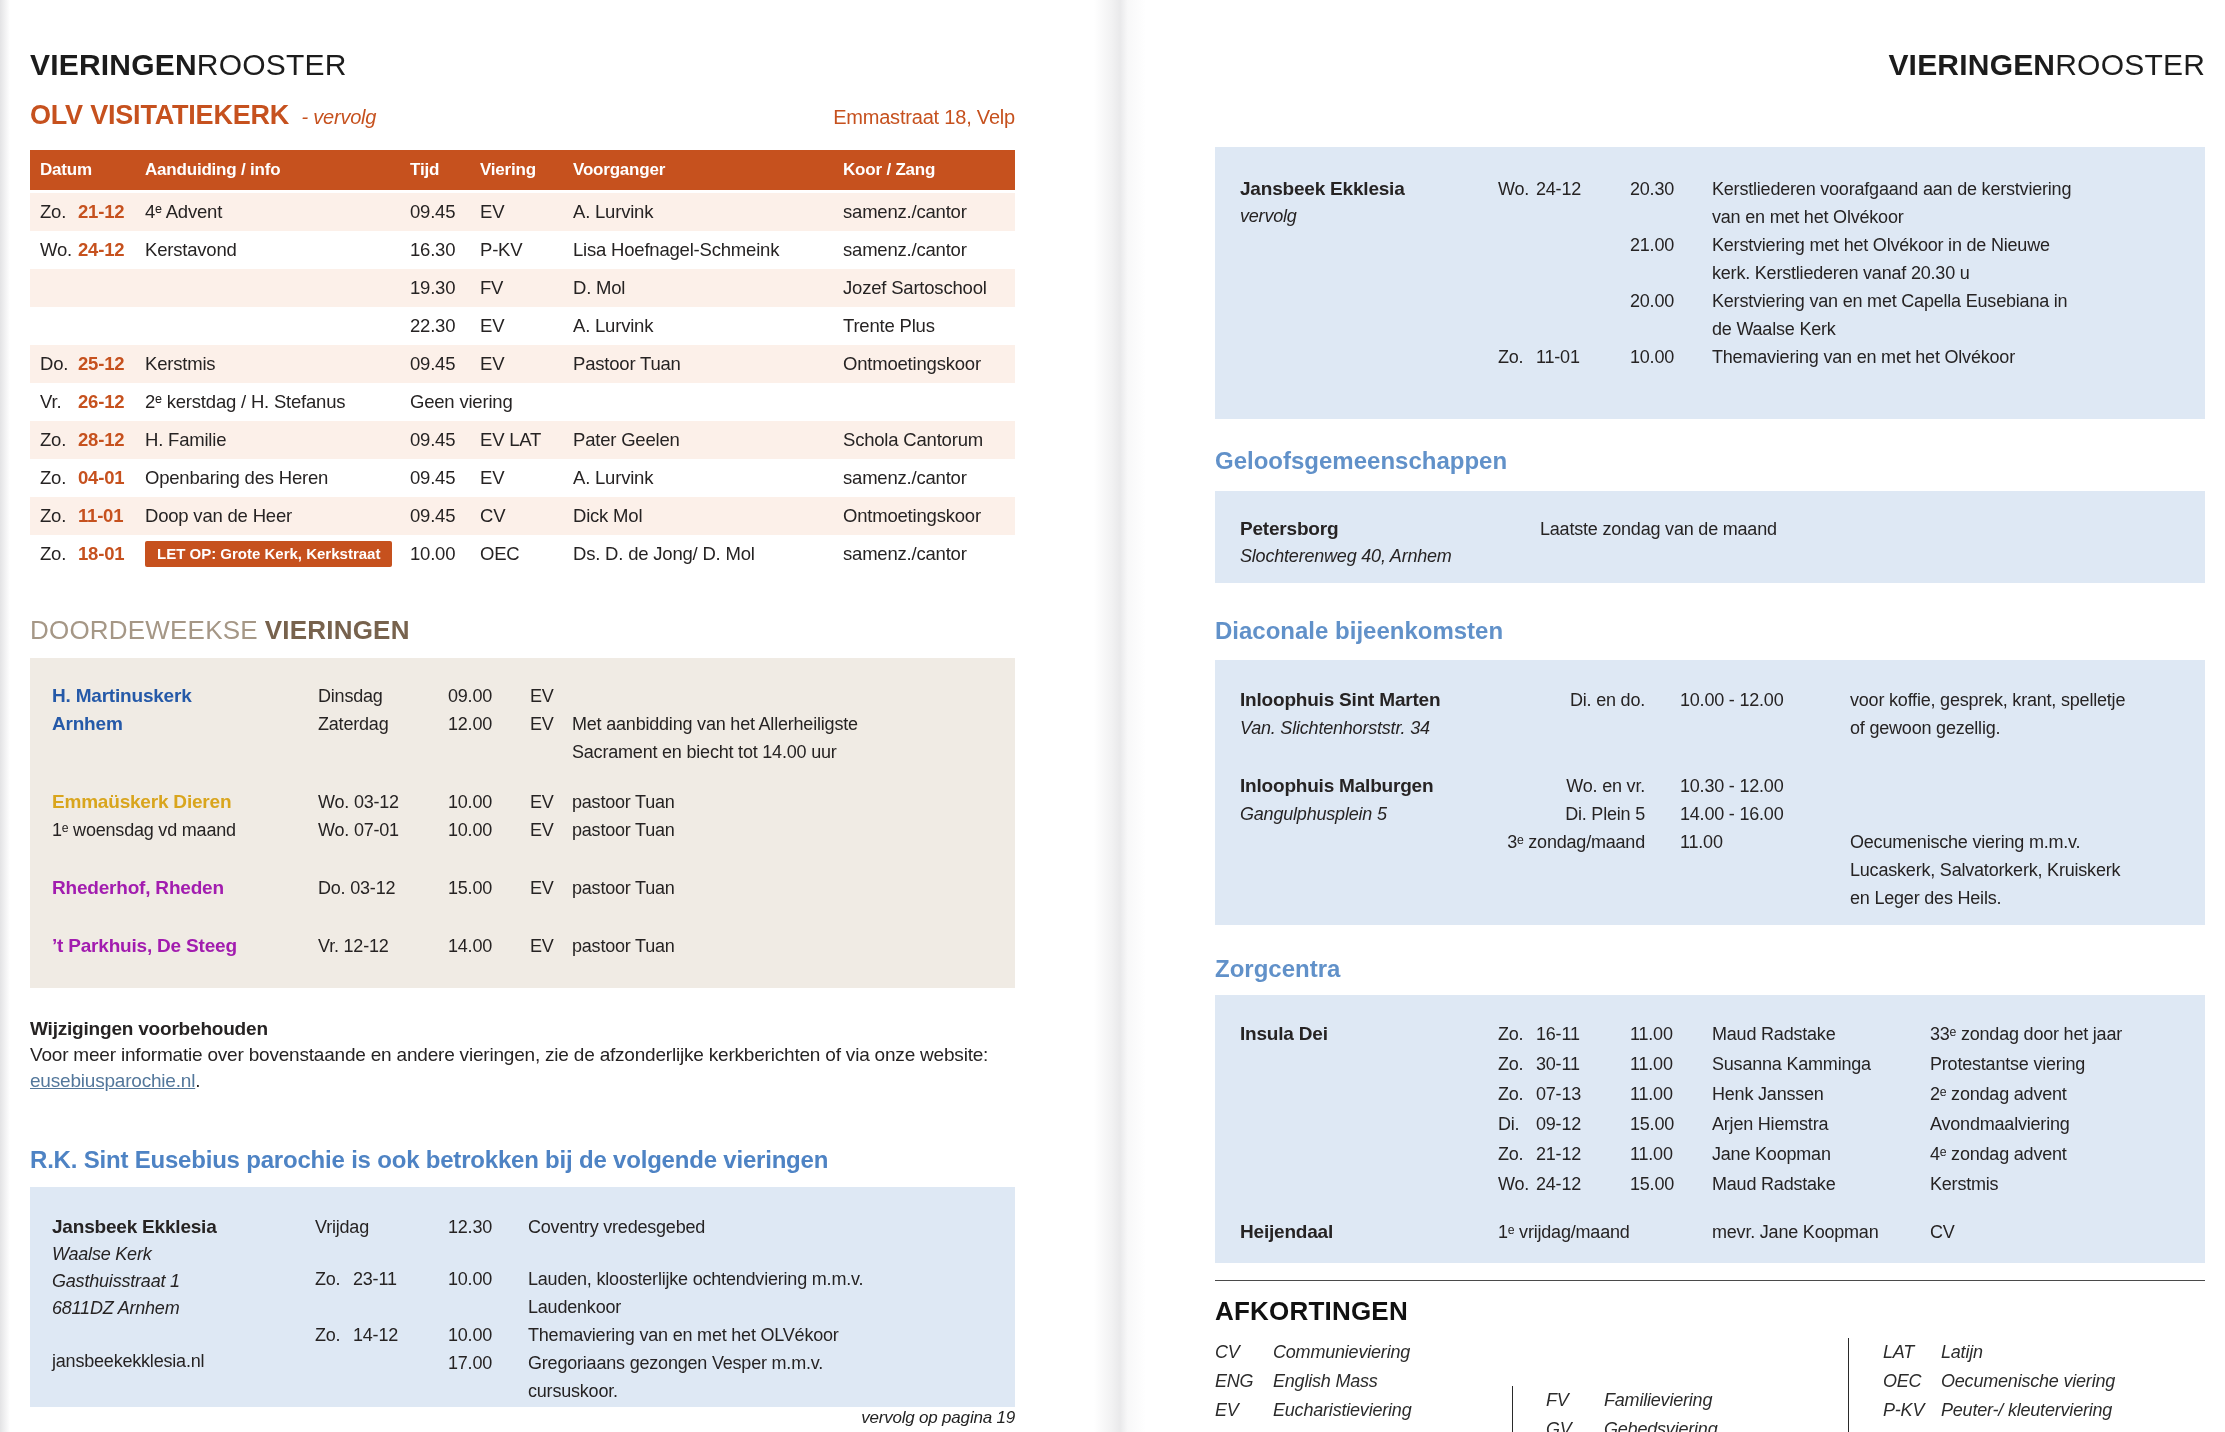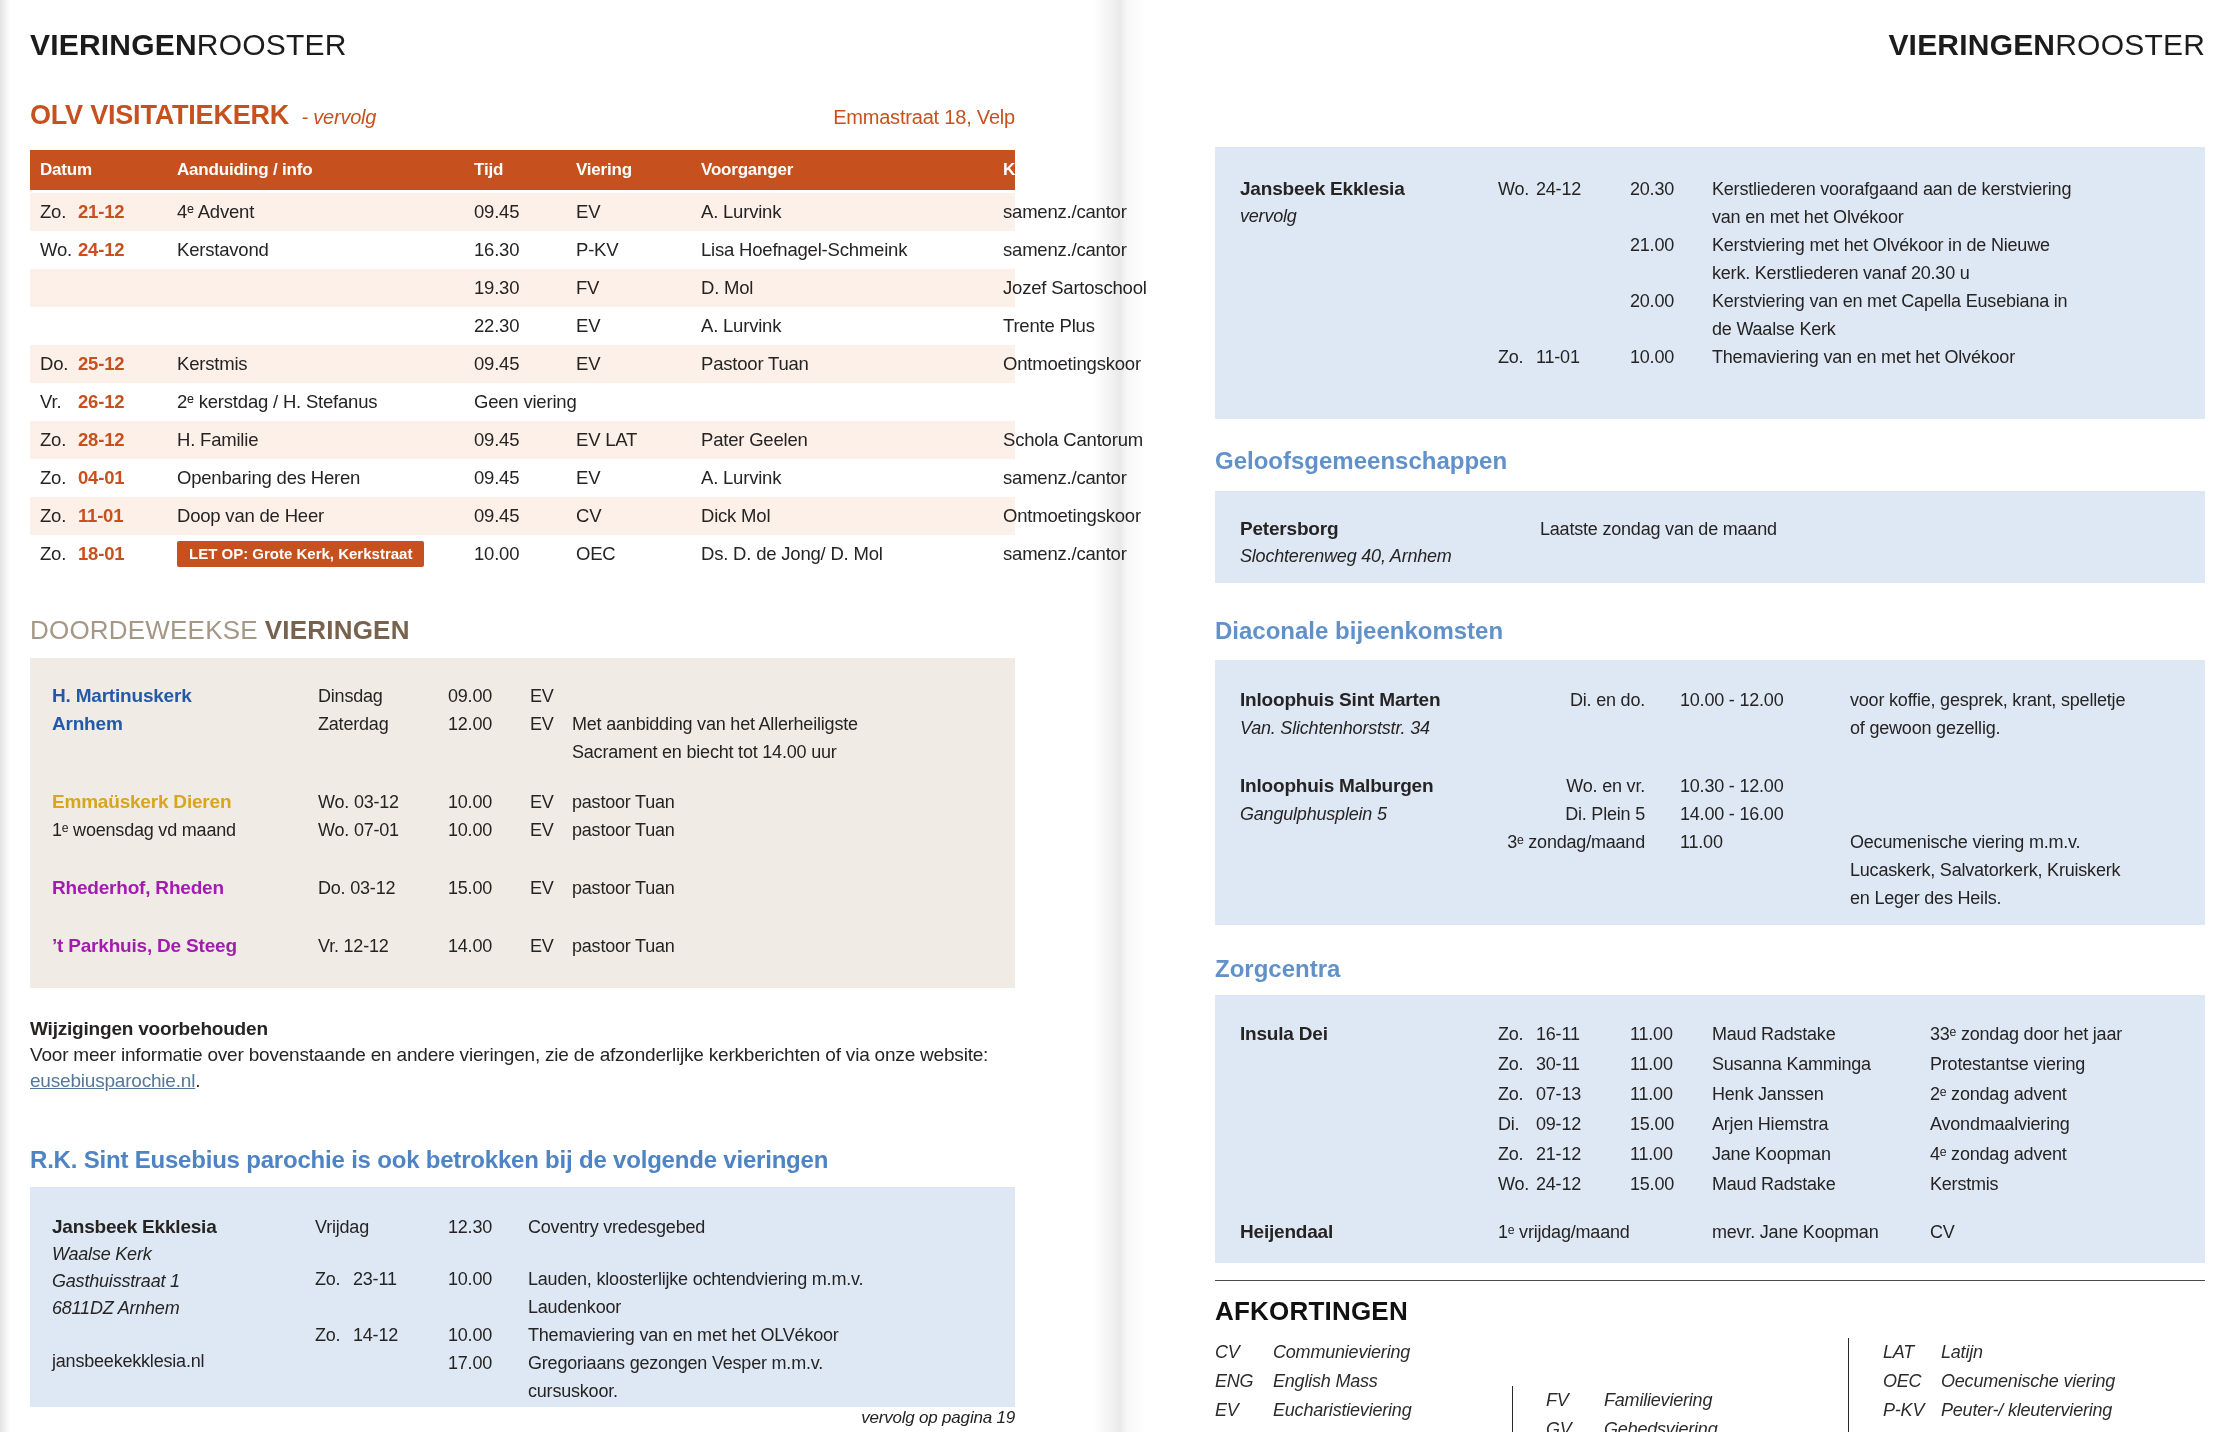--- a/index.html
+++ b/index.html
@@ -8,35 +8,35 @@
     font-family:"Liberation Sans","DejaVu Sans",sans-serif;
     color:#262323;letter-spacing:-0.2px;overflow:hidden;
   }
   .abs{position:absolute;}
   
   #gutter{left:1094px;top:0;width:52px;height:1432px;
     background:linear-gradient(90deg,rgba(120,120,130,0) 0%,rgba(120,120,130,0.10) 35%,rgba(120,120,130,0.16) 50%,rgba(120,120,130,0.05) 65%,rgba(255,255,255,0) 100%);}
   #leftedge{left:0;top:0;width:10px;height:1432px;background:linear-gradient(90deg,rgba(100,100,110,0.18),rgba(255,255,255,0));}
 
   
-  .brand{font-size:30px;color:#1c1c1c;letter-spacing:0.2px;white-space:nowrap;}
+  .brand{font-size:30px;color:#1c1c1c;letter-spacing:0.2px;white-space:nowrap;margin-top:20px;}
   .brand .b{font-weight:700;}
   .brand .r{font-weight:400;}
   #brand-left{left:30px;top:28px;}
   #brand-right{left:1215px;top:28px;width:990px;text-align:right;}
 
   
   #church-line{left:30px;top:100px;width:985px;}
   .church-title{font-size:27px;font-weight:700;color:#C6511E;display:inline;}
   .church-sub{font-size:20px;font-style:italic;color:#C6511E;margin-left:8px;}
   #church-addr{left:30px;top:106px;width:985px;text-align:right;font-size:20px;color:#C6511E;}
 
   
   #vtable{left:30px;top:150px;width:985px;font-size:18.5px;}
-  .thead,.trow{display:grid;grid-template-columns:115px 265px 70px 93px 270px 172px;align-items:center;gap:32px;}
+  .thead,.trow{display:grid;grid-template-columns:115px 265px 70px 93px 270px 172px;align-items:center;}
   .thead{background:#C6511E;color:#fff;font-weight:700;font-size:17px;height:40px;border-bottom:3px solid #fff;}
   .trow{height:38px;}
   .trow:nth-child(even){background:#FCF0E9;} 
   .thead>div:first-child,.trow>div:first-child{padding-left:10px;}
   .trow>div{white-space:nowrap;overflow:visible;}
   .dspan{display:inline-block;min-width:38px;}
   .date{font-weight:700;color:#C6511E;}
   .badge{display:inline-block;background:#C6511E;color:#fff;font-weight:700;font-size:15px;letter-spacing:0;padding:5px 12px 6px;border-radius:2px;line-height:1;}
   .badge:empty{display:none;}
 

